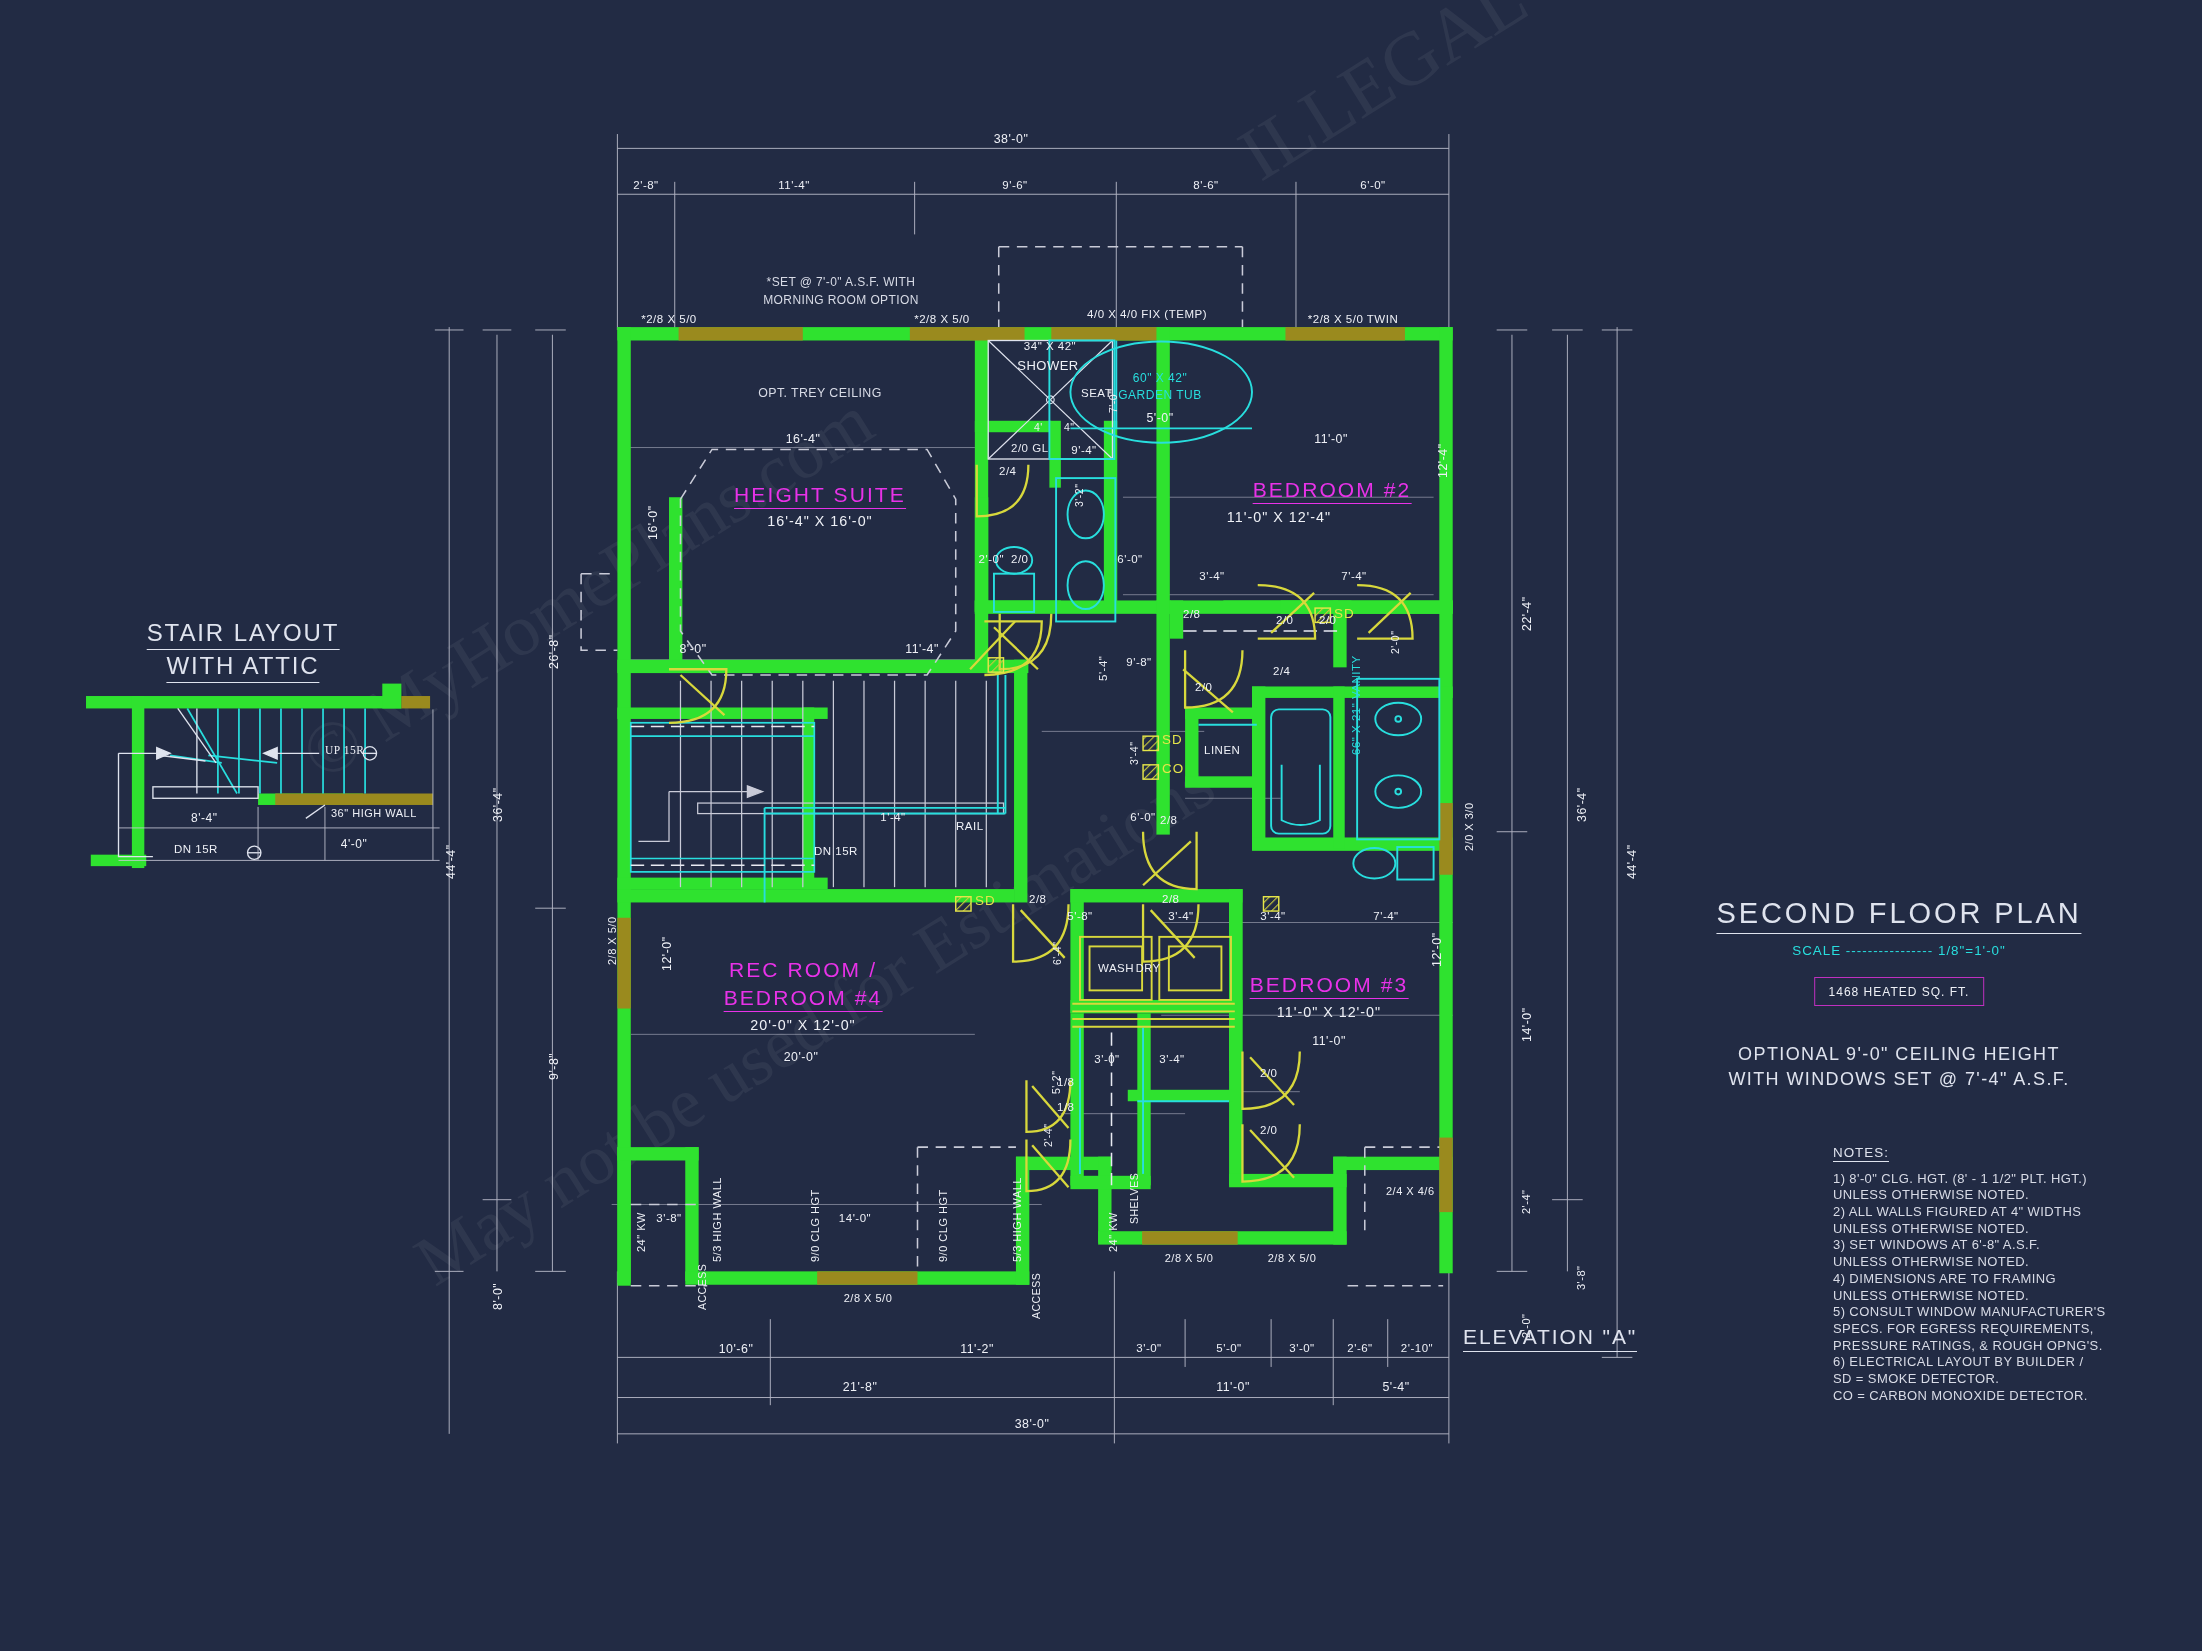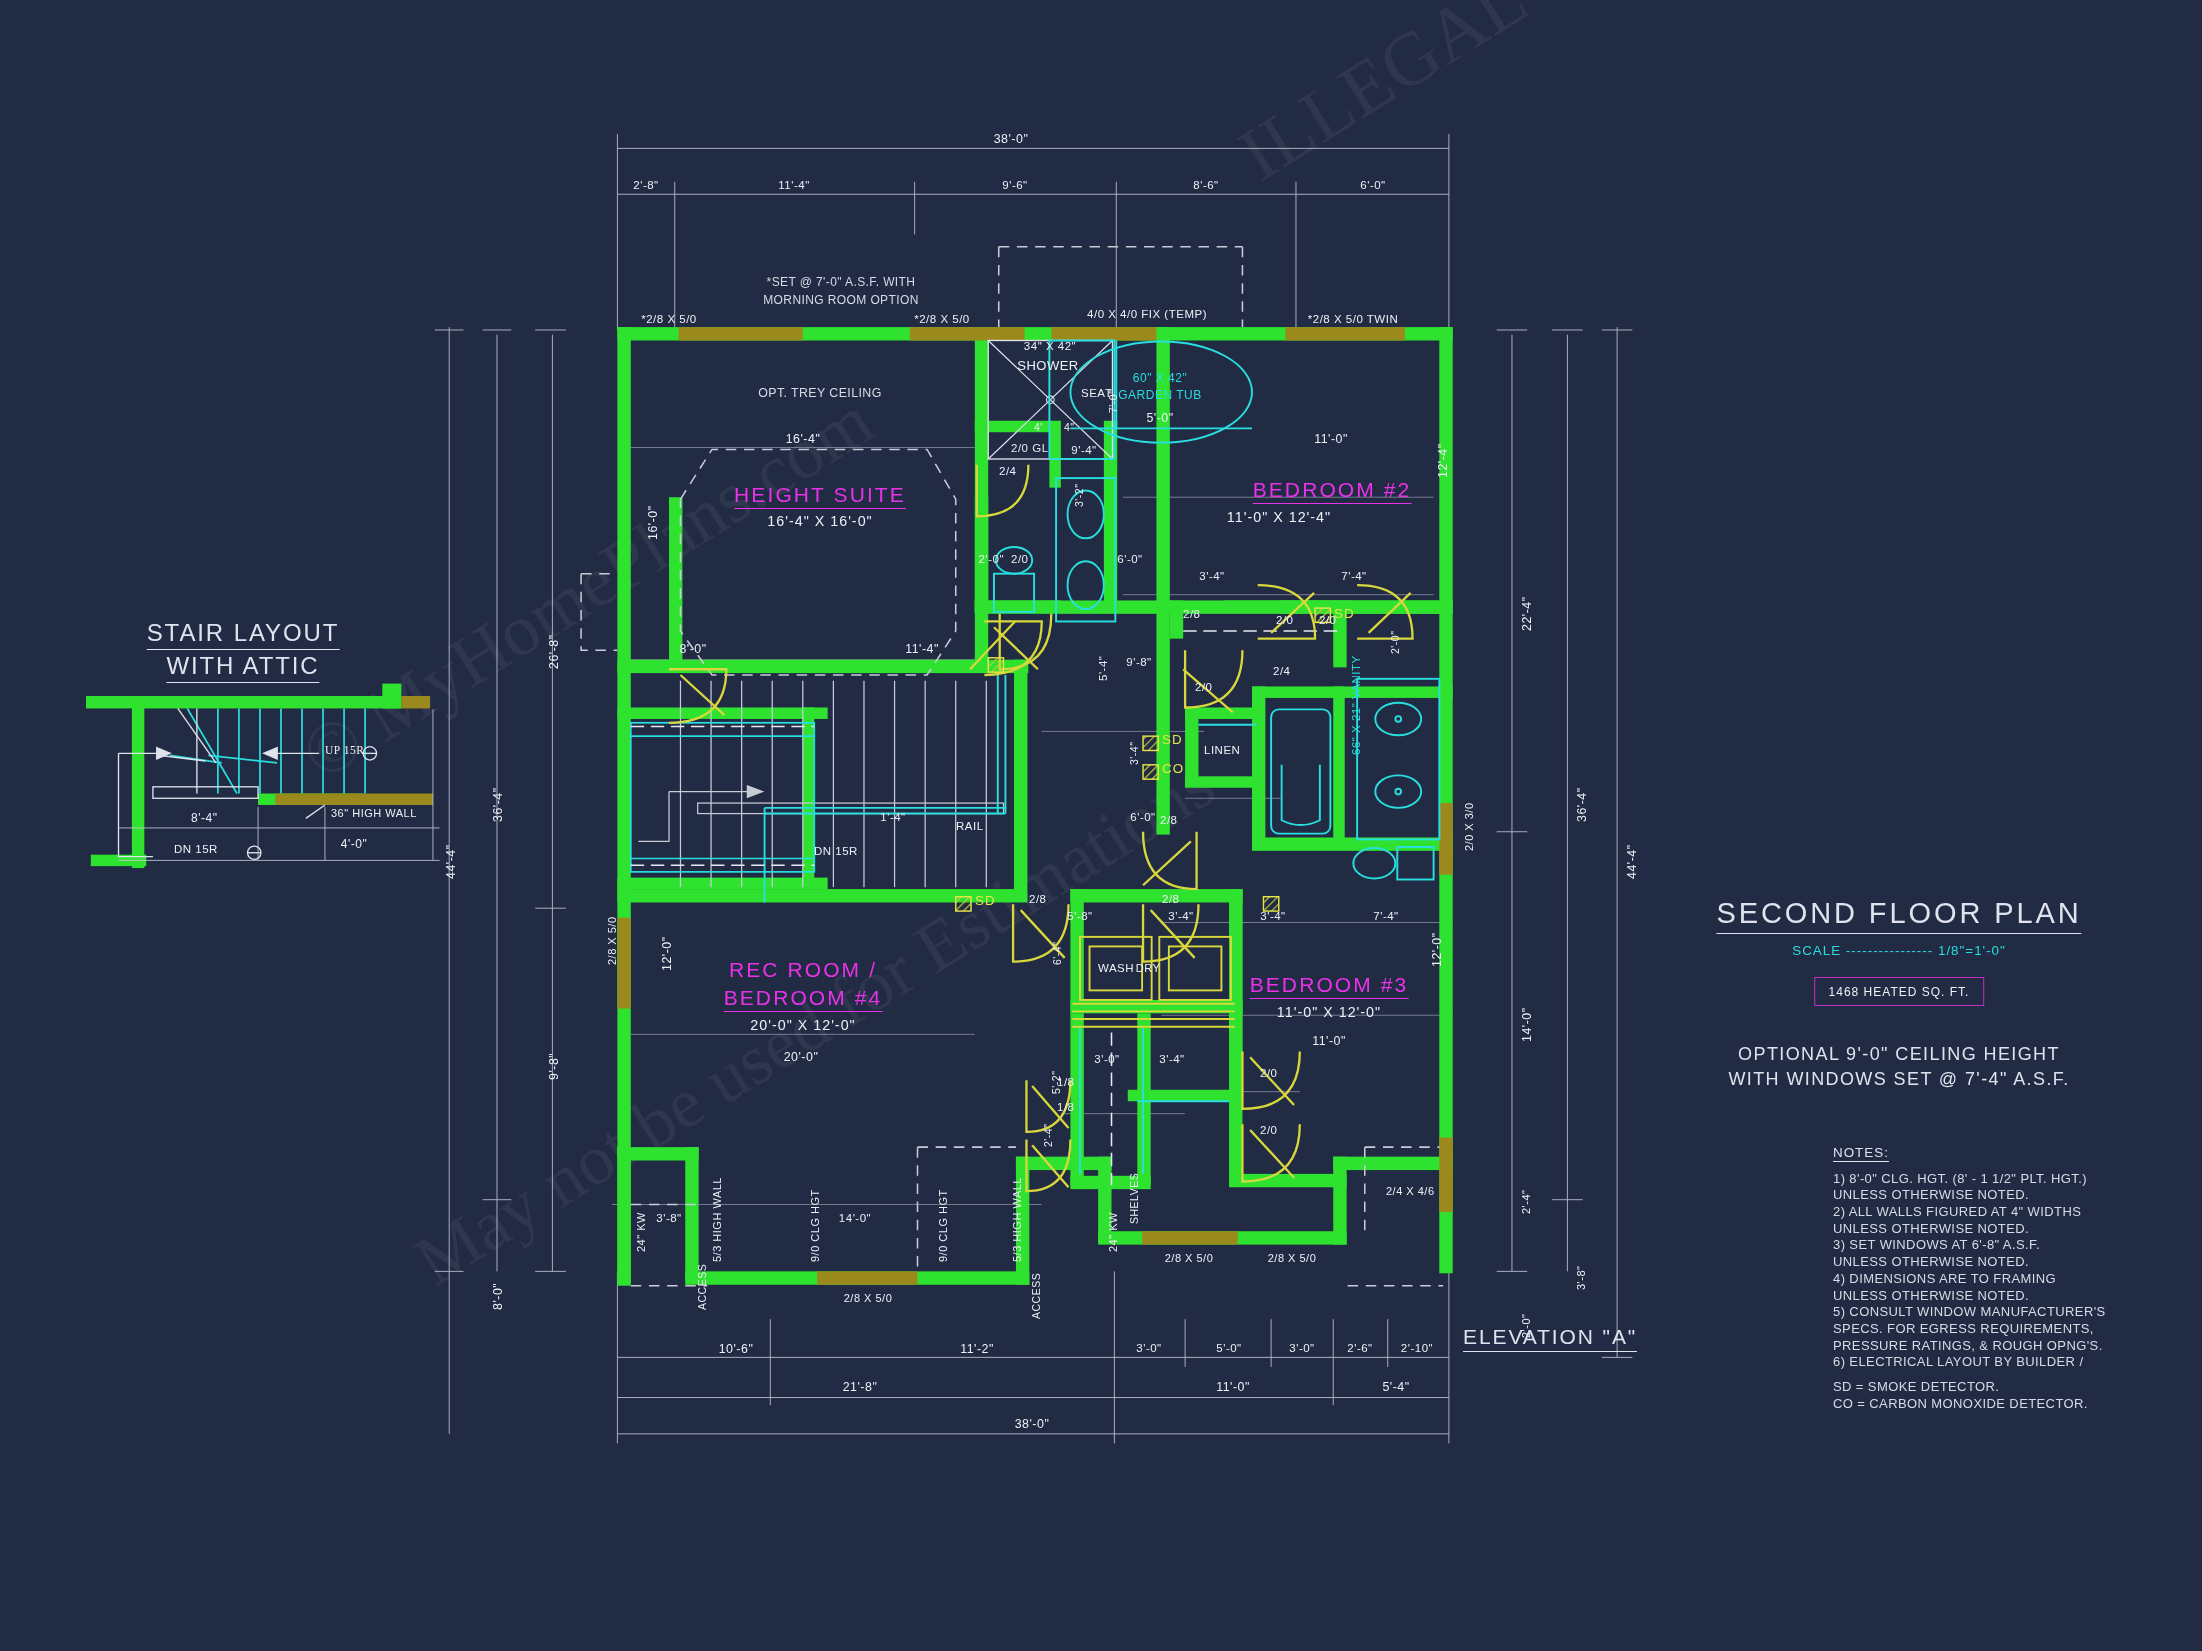--- a/index.html
+++ b/index.html
@@ -565,19 +565,19 @@
       <div class="note" style="line-height:16.7px;">2) ALL  WALLS FIGURED AT 4" WIDTHS</div>
       <div class="note" style="line-height:16.7px;">    UNLESS OTHERWISE NOTED.</div>
       <div class="note" style="line-height:16.7px;">3) SET WINDOWS AT 6'-8" A.S.F.</div>
       <div class="note" style="line-height:16.7px;">    UNLESS OTHERWISE NOTED.</div>
       <div class="note" style="line-height:16.7px;">4) DIMENSIONS ARE TO FRAMING</div>
       <div class="note" style="line-height:16.7px;">    UNLESS OTHERWISE NOTED.</div>
       <div class="note" style="line-height:16.7px;">5) CONSULT WINDOW MANUFACTURER'S</div>
       <div class="note" style="line-height:16.7px;">    SPECS. FOR EGRESS REQUIREMENTS,</div>
       <div class="note" style="line-height:16.7px;">    PRESSURE RATINGS, &amp; ROUGH OPNG'S.</div>
       <div class="note" style="line-height:16.7px;">6) ELECTRICAL LAYOUT BY BUILDER /</div>
-      <div class="note" style="line-height:16.7px;margin-top:8px;">    SD = SMOKE DETECTOR.</div>
+      <div class="note" style="line-height:16.7px;">    SD = SMOKE DETECTOR.</div>
       <div class="note" style="line-height:16.7px;">    CO = CARBON MONOXIDE DETECTOR.</div>
     </div>
   </div>
 
 </div>
 
 
 </body></html>

